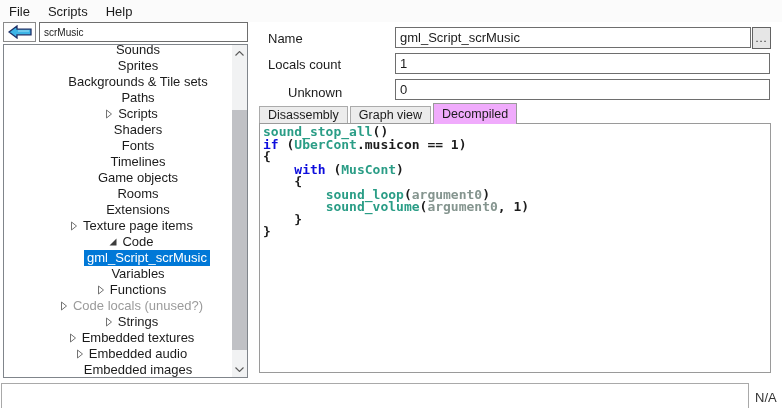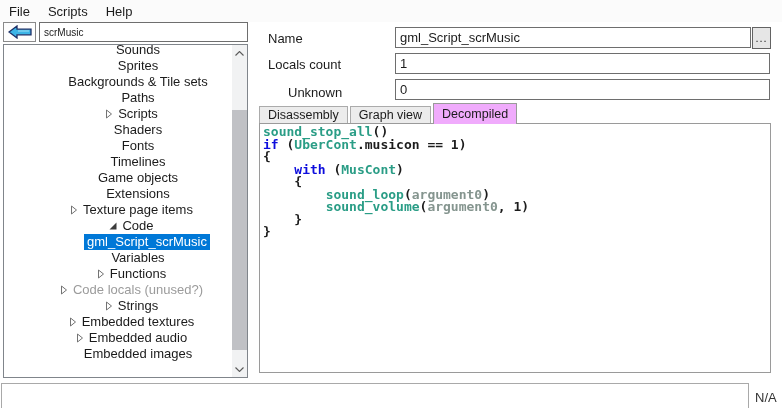--- a/index.html
+++ b/index.html
@@ -122,20 +122,24 @@
         <span class="exp"></span>
         <span class="tlabel">Fonts</span>
       </div>
       <div class="trow">
         <span class="exp"></span>
         <span class="tlabel">Timelines</span>
       </div>
       <div class="trow">
         <span class="exp"></span>
         <span class="tlabel">Game objects</span>
+      </div>
+      <div class="trow">
+        <span class="exp"></span>
+        <span class="tlabel">Rooms</span>
       </div>
       <div class="trow">
         <span class="exp"></span>
         <span class="tlabel">Extensions</span>
       </div>
       <div class="trow">
         <span class="exp">
           <svg width="10" height="10" viewBox="0 0 10 10">
             <polygon points="2.5,1 7.5,5 2.5,9" fill="#fff" stroke="#737373" stroke-width="1"></polygon>
           </svg>

